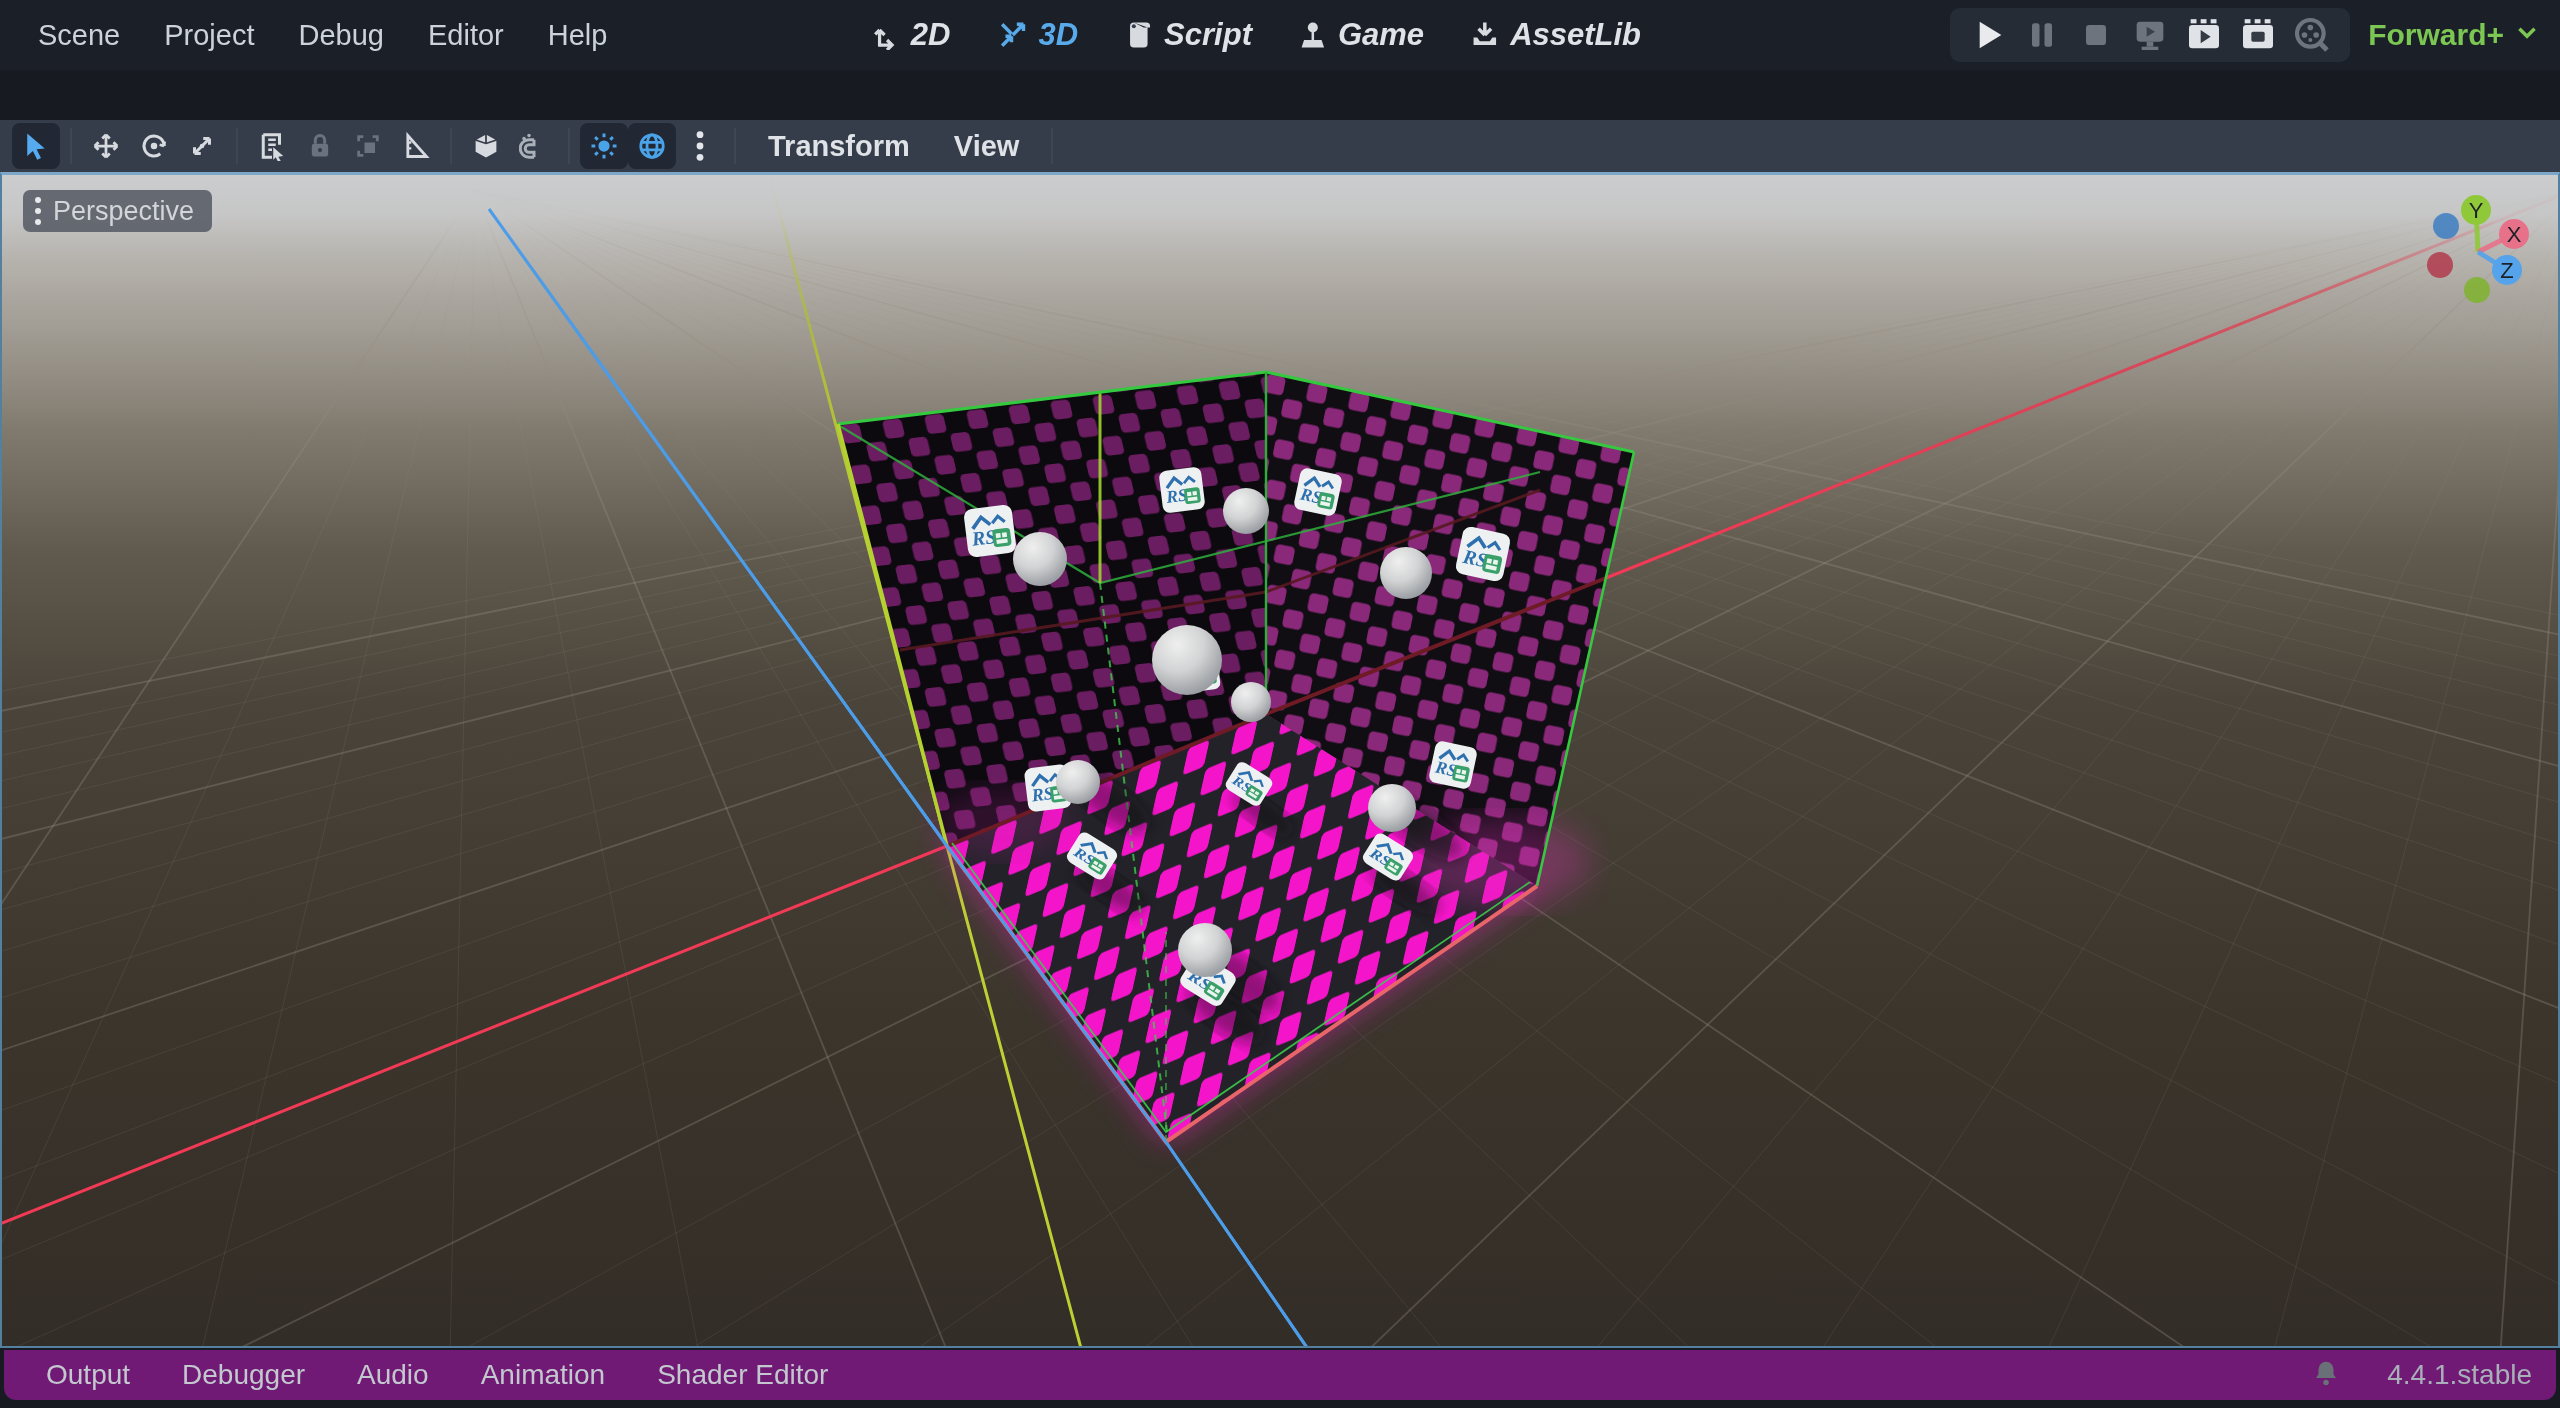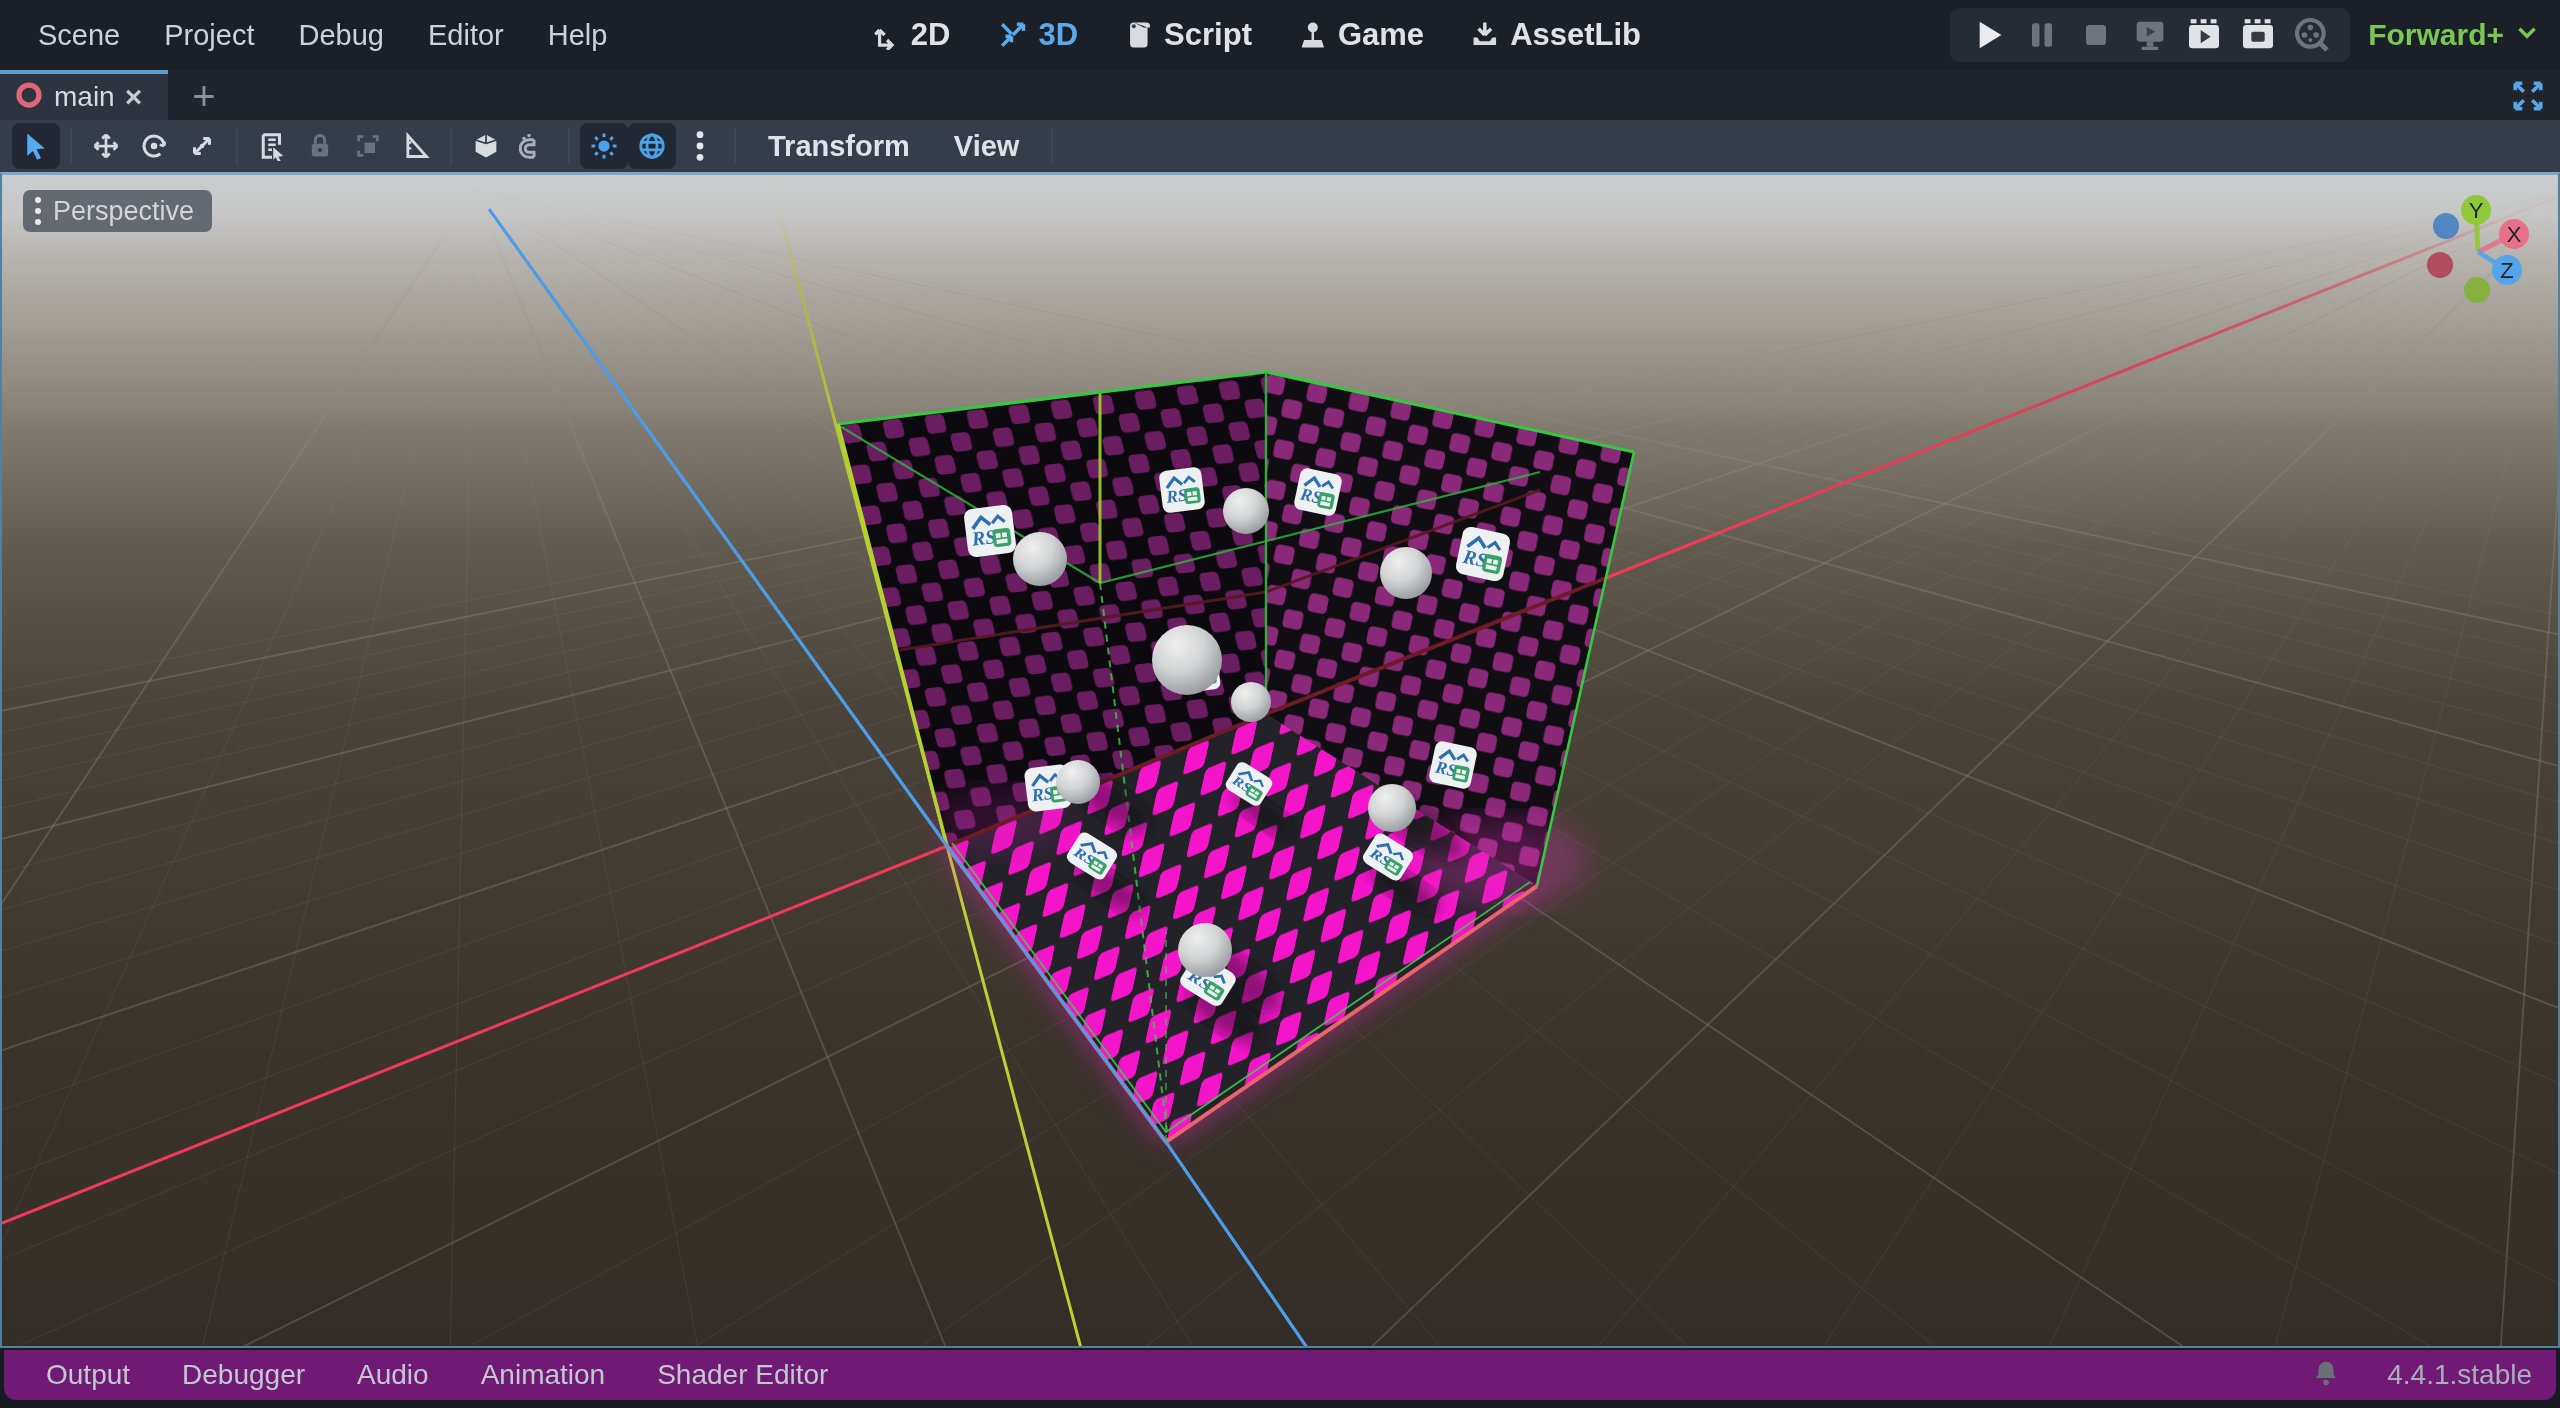--- a/index.html
+++ b/index.html
@@ -7,21 +7,21 @@
     font-family:"Liberation Sans", sans-serif; }
   .app { position:relative; width:2560px; height:1408px; }
 
   
   .menubar { position:absolute; left:0; top:0; width:2560px; height:70px;
     background:#1b2028; display:flex; align-items:center; }
   .menus { display:flex; align-items:center; padding-left:20px; gap:8px; }
   .menu-item { color:#ccd2da; font-size:29px; padding:8px 18px; border-radius:6px; cursor:default; }
   .ws { position:absolute; left:50%; transform:translateX(-53%); display:flex; align-items:center; gap:14px; }
   .ws-btn { display:flex; align-items:center; gap:10px; color:#dfe3e8; font-size:31px;
-    font-weight:bold; padding:6px 16px; border-radius:6px; }
+    font-weight:bold; padding:6px 16px; border-radius:6px;font-style:italic; }
   .ws-btn.active { color:#58aaea; }
   .ws-btn svg { display:block; }
   .runbar { position:absolute; right:20px; top:8px; display:flex; align-items:center; gap:18px; }
   .run-cluster { display:flex; align-items:center; gap:14px; background:#262c36;
     border-radius:10px; padding:8px 18px; height:54px; }
   .run-cluster svg { display:block; }
   .driver { display:flex; align-items:center; gap:10px; color:#7cc653; font-weight:bold; font-size:30px; }
 
   
   .tabbar { position:absolute; left:0; top:70px; width:2560px; height:50px; background:#20252d; }
@@ -184,42 +184,20 @@
         <span>Forward+</span>
         <span>
           <svg width="26" height="26" viewBox="0 0 24 24">
               <path d="M5 9 l7 7 7-7" stroke="#7cc653" stroke-width="3.2" fill="none"></path>
             </svg>
         </span>
       </div>
     </div>
   </div>
 
-  <div class="tabbar">
-    <div class="tab">
-      <span>
-        <svg width="30" height="30" viewBox="0 0 24 24">
-            <circle cx="12" cy="12" r="8" fill="none" stroke="#e0657a" stroke-width="4.2"></circle>
-          </svg>
-      </span>
-      <span class="tab-label">main</span>
-      <span class="tab-close">×</span>
-    </div>
-    <div class="tab-add">+</div>
-    <div class="expand-btn">
-      <svg width="34" height="34" viewBox="0 0 24 24">
-          <g stroke="#5aa5e8" stroke-width="2.6" fill="none">
-            <path d="M9 9 L3 3 M3 3 v5 M3 3 h5"></path>
-            <path d="M15 9 L21 3 M21 3 v5 M21 3 h-5"></path>
-            <path d="M9 15 L3 21 M3 21 v-5 M3 21 h5"></path>
-            <path d="M15 15 L21 21 M21 21 v-5 M21 21 h-5"></path>
-          </g>
-        </svg>
-    </div>
-  </div>
 
   <div class="toolbar">
     <div class="tbtn pressed">
       <span>
         <svg width="30" height="30" viewBox="0 0 24 24">
             <path d="M5 2 L19 14 L12.5 14.5 L16 21.5 L13 23 L9.5 16 L5 20 z" fill="#55aaf0"></path>
           </svg>
         </span>
     </div>
     <div class="tsep"></div>

